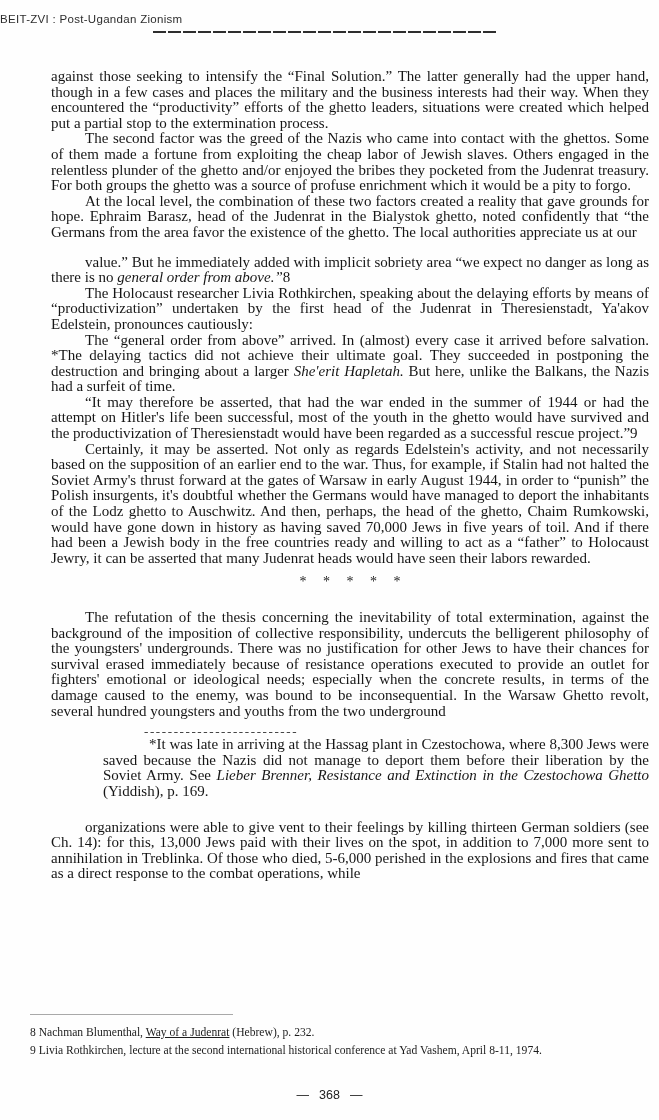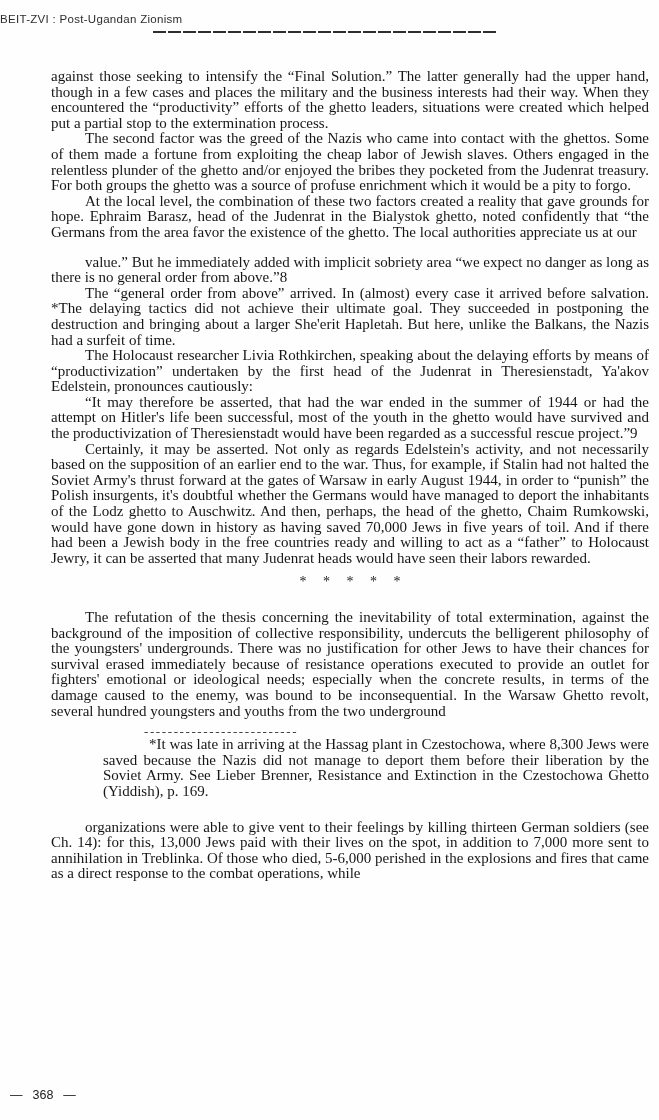--- a/index.html
+++ b/index.html
@@ -20,74 +20,79 @@
   }
 
   .body-text{
     position:absolute;top:69px;left:30px;width:598px;
     font-size:15px;line-height:15.6px;text-align:justify;margin-left:21px;
   }
   .body-text p{margin:0;}
   p.indent{text-indent:34px;}
   p.gap-top{margin-top:14px;}
   p.gap-top-lg{margin-top:20px;}
-  span.i{}
+  span.i{font-style:italic;}
   span.u{text-decoration:underline;}
 
   .divider{
     text-align:center;word-spacing:13px;font-size:14px;
     margin:8px 0 20px 0;color:#222;
   }
 
   .fn-block{margin:8px 0 0 52px;}
   .fn-dashes{
     margin-left:41px;letter-spacing:1.6px;font-size:13px;line-height:10px;color:#3a3a3a;
     white-space:nowrap;overflow:hidden;
   }
   .fn-text{text-indent:46px;text-align:justify;margin:0;}
 
   .bottom-block{position:absolute;top:1014px;left:30px;right:31px;}
   .fn-rule{width:203px;height:1px;background:#a9a9a9;margin:0 0 9px 0;}
   .footnote{margin:0;font-size:11.6px;line-height:17.5px;text-align:left;color:#1c1c1c;}
 
   .page-num-row{
-    position:absolute;top:1088px;left:0;right:0;text-align:left;
+    position:absolute;top:1088px;left:0;right:0;text-align:center;
     font-family:"Liberation Sans","DejaVu Sans",sans-serif;
     font-size:12.5px;color:#222;
   }
   .page-num-row .dash{margin:0 10px;}
 </style>
 </head>
 <body>
 
 <div class="page">
 
   <div class="running-head">BEIT-ZVI : Post-Ugandan Zionism</div>
   <div class="head-rule"></div>
 
   <div class="body-text">
     <p><span>against those seeking to intensify the “Final Solution.” The latter generally had the upper hand, though in a few cases and places the military and the business interests had their way. When they encountered the “productivity” efforts of the ghetto leaders, situations were created which helped put a partial stop to the extermination process.</span></p>
     <p class="indent"><span>The second factor was the greed of the Nazis who came into contact with the ghettos. Some of them made a fortune from exploiting the cheap labor of Jewish slaves. Others engaged in the relentless plunder of the ghetto and/or enjoyed the bribes they pocketed from the Judenrat treasury. For both groups the ghetto was a source of profuse enrichment which it would be a pity to forgo.</span></p>
     <p class="indent"><span>At the local level, the combination of these two factors created a reality that gave grounds for hope. Ephraim Barasz, head of the Judenrat in the Bialystok ghetto, noted confidently that “the Germans from the area favor the existence of the ghetto. The local authorities appreciate us at our</span></p>
     <p class="indent gap-top"><span>value.” But he immediately added with implicit sobriety area “we expect no danger as long as there is no </span><span class="i">general order from above.”</span><span>8</span></p>
+    <p class="indent"><span>The Holocaust researcher Livia Rothkirchen, speaking about the delaying efforts by means of “productivization” undertaken by the first head of the Judenrat in Theresienstadt, Ya'akov Edelstein, pronounces cautiously:</span></p>
     <p class="indent"><span>The “general order from above” arrived. In (almost) every case it arrived before salvation. *The delaying tactics did not achieve their ultimate goal. They succeeded in postponing the destruction and bringing about a larger </span><span class="i">She'erit Hapletah.</span><span> But here, unlike the Balkans, the Nazis had a surfeit of time.</span></p>
-    <p class="indent"><span>The Holocaust researcher Livia Rothkirchen, speaking about the delaying efforts by means of “productivization” undertaken by the first head of the Judenrat in Theresienstadt, Ya'akov Edelstein, pronounces cautiously:</span></p>
     <p class="indent"><span>“It may therefore be asserted, that had the war ended in the summer of 1944 or had the attempt on Hitler's life been successful, most of the youth in the ghetto would have survived and the productivization of Theresienstadt would have been regarded as a successful rescue project.”9</span></p>
     <p class="indent"><span>Certainly, it may be asserted. Not only as regards Edelstein's activity, and not necessarily based on the supposition of an earlier end to the war. Thus, for example, if Stalin had not halted the Soviet Army's thrust forward at the gates of Warsaw in early August 1944, in order to “punish” the Polish insurgents, it's doubtful whether the Germans would have managed to deport the inhabitants of the Lodz ghetto to Auschwitz. And then, perhaps, the head of the ghetto, Chaim Rumkowski, would have gone down in history as having saved 70,000 Jews in five years of toil. And if there had been a Jewish body in the free countries ready and willing to act as a “father” to Holocaust Jewry, it can be asserted that many Judenrat heads would have seen their labors rewarded.</span></p>
 
     <div class="divider">* * * * *</div>
 
     <p class="indent"><span>The refutation of the thesis concerning the inevitability of total extermination, against the background of the imposition of collective responsibility, undercuts the belligerent philosophy of the youngsters' undergrounds. There was no justification for other Jews to have their chances for survival erased immediately because of resistance operations executed to provide an outlet for fighters' emotional or ideological needs; especially when the concrete results, in terms of the damage caused to the enemy, was bound to be inconsequential. In the Warsaw Ghetto revolt, several hundred youngsters and youths from the two underground</span></p>
 
     <div class="fn-block">
       <div class="fn-dashes">--------------------------</div>
       <p class="fn-text"><span>*It was late in arriving at the Hassag plant in Czestochowa, where 8,300 Jews were saved because the Nazis did not manage to deport them before their liberation by the Soviet Army. See </span><span class="i">Lieber Brenner, Resistance and Extinction in the Czestochowa Ghetto</span><span> (Yiddish), p. 169.</span></p>
     </div>
 
     <p class="indent gap-top-lg"><span>organizations were able to give vent to their feelings by killing thirteen German soldiers (see Ch. 14): for this, 13,000 Jews paid with their lives on the spot, in addition to 7,000 more sent to annihilation in Treblinka. Of those who died, 5-6,000 perished in the explosions and fires that came as a direct response to the combat operations, while</span></p>
   </div>
 
+  <div class="bottom-block">
+    <div class="fn-rule"></div>
+    <p class="footnote"><span>8 Nachman Blumenthal, </span><span class="u">Way of a Judenrat</span><span> (Hebrew), p. 232.</span></p>
+    <p class="footnote"><span>9 Livia Rothkirchen, lecture at the second international historical conference at Yad Vashem, April 8-11, 1974.</span></p>
+  </div>
 
   <div class="page-num-row">
     <span class="dash">—</span><span>368</span><span class="dash">—</span>
   </div>
 
 </div>
 
 </body></html>

